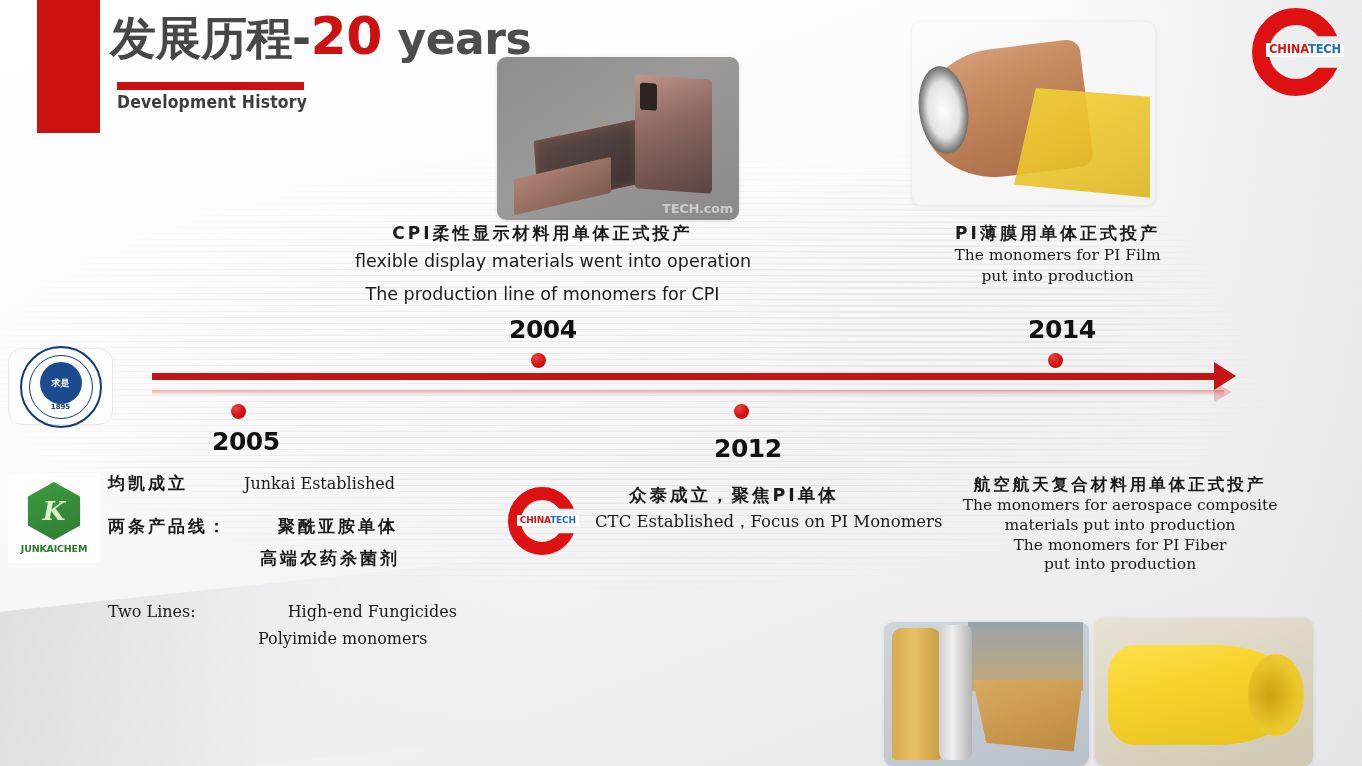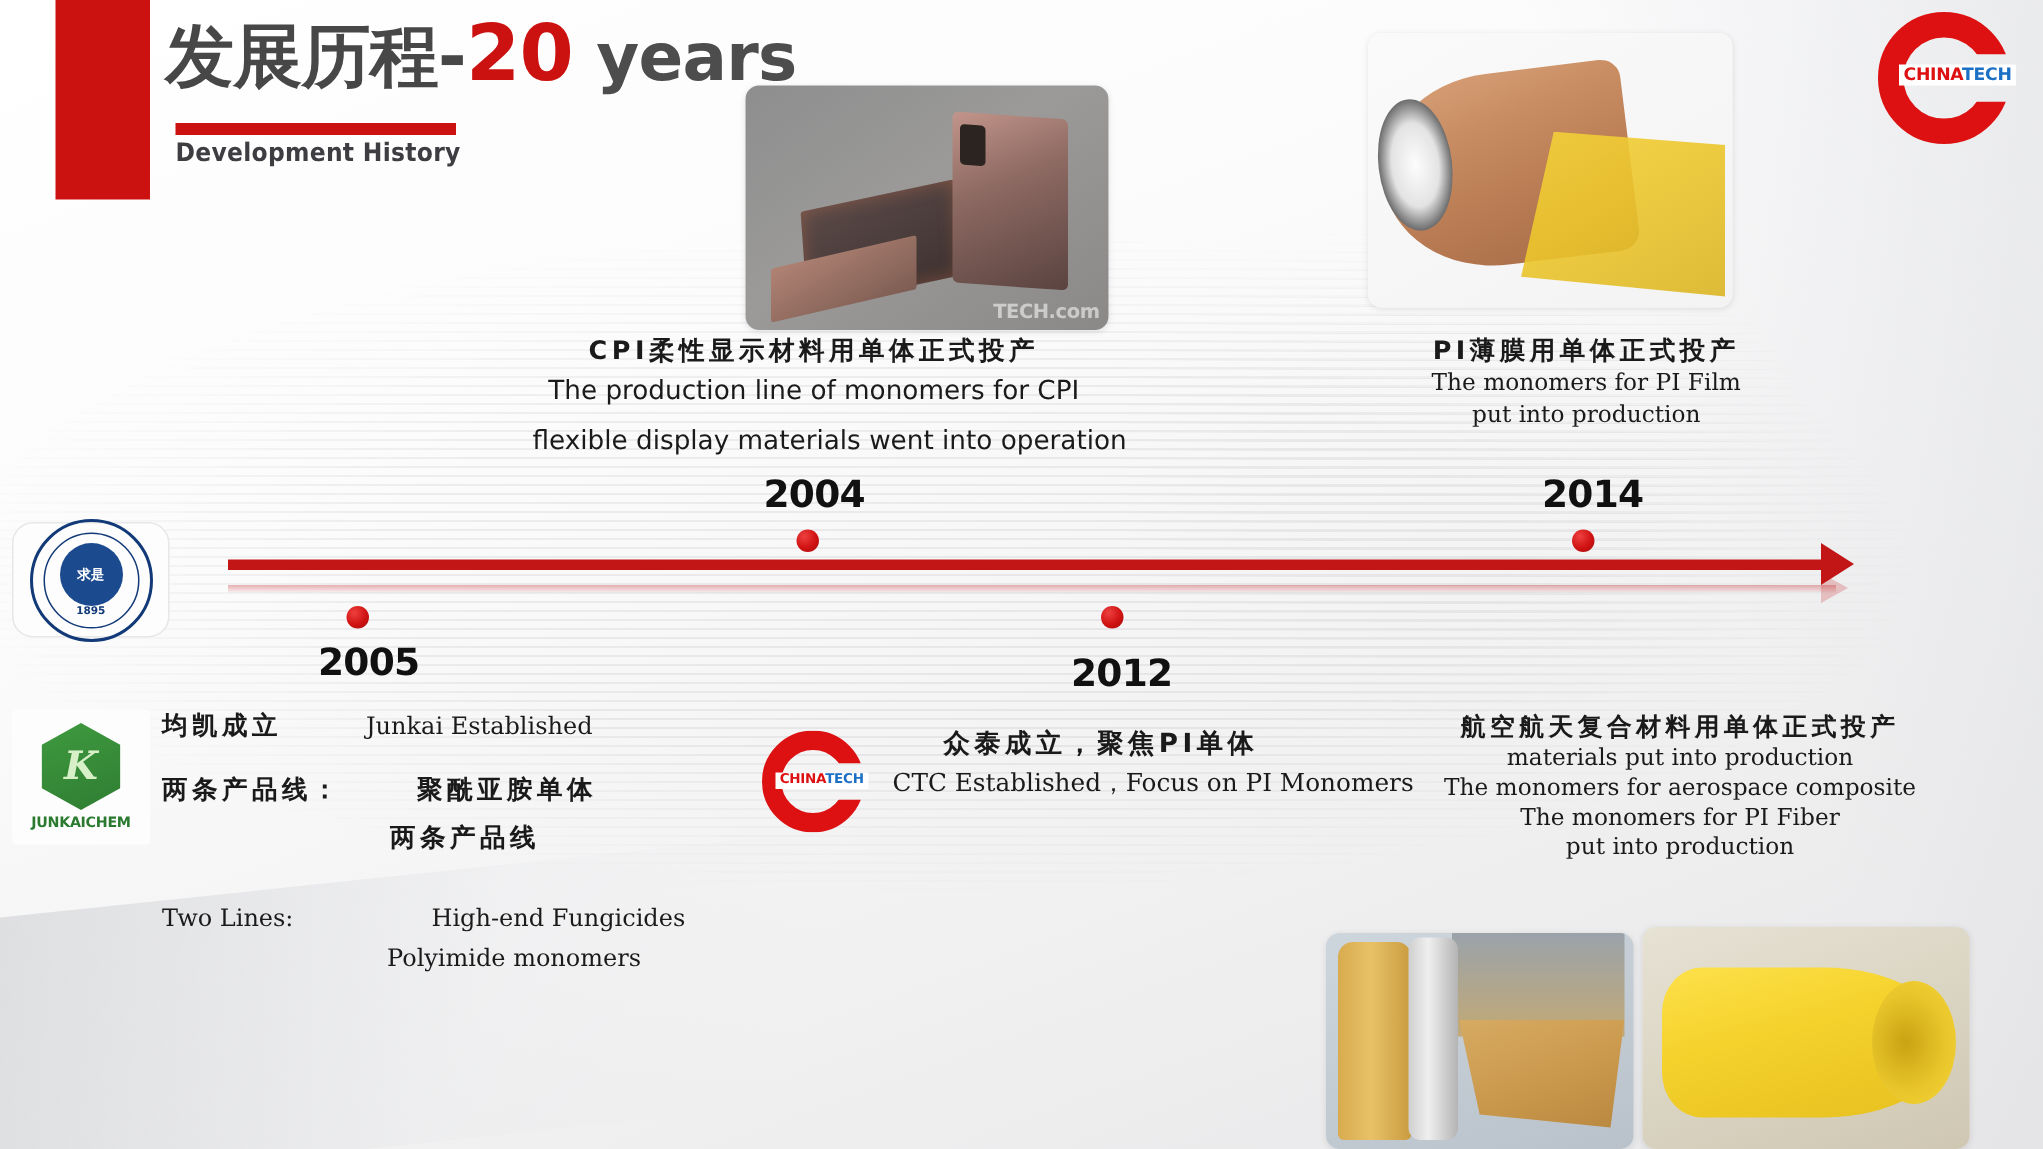--- a/index.html
+++ b/index.html
@@ -394,59 +394,59 @@
   <div class="tl-dot" style="left:734px; top:404px;"></div>
   <div class="tl-dot" style="left:1048px; top:353px;"></div>
 
   <div class="year" style="left:212px; top:427px;">2005</div>
   <div class="year" style="left:509px; top:315px;">2004</div>
   <div class="year" style="left:714px; top:434px;">2012</div>
   <div class="year" style="left:1028px; top:315px;">2014</div>
 
   <div class="ms" id="b2008">
     <div class="ms-cn">CPI柔性显示材料用单体正式投产</div>
+    <div class="ms-en">flexible display materials went into operation</div>
     <div class="ms-en">The production line of monomers for CPI</div>
-    <div class="ms-en">flexible display materials went into operation</div>
   </div>
 
   <div class="ms" id="b2014">
     <div class="ms-cn">PI薄膜用单体正式投产</div>
     <div class="ms-en-serif">The monomers for PI Film</div>
     <div class="ms-en-serif">put into production</div>
   </div>
 
   <div class="ms" id="b2005">
     <div class="row" style="margin-bottom:20px;">
       <span class="ms-cn">均凯成立</span>
       <span class="ms-en-serif" style="margin-left:12px;">Junkai Established</span>
     </div>
     <div class="row">
       <span class="ms-cn">两条产品线：</span>
       <span class="ms-cn" style="margin-left:6px;">聚酰亚胺单体</span>
     </div>
-    <div class="ms-cn" style="margin-top:9px; margin-left:152px;">两条产品线</div>
+    <div class="ms-cn" style="margin-top:9px; margin-left:152px;">高端农药杀菌剂</div>
     <div class="row" style="margin-top:32px;">
       <span class="ms-en-serif">Two Lines:</span>
       <span class="ms-en-serif" style="margin-left:48px;">High-end Fungicides</span>
     </div>
     <div class="ms-en-serif" style="margin-top:8px; margin-left:150px;">Polyimide monomers</div>
   </div>
 
   <div class="ct-logo-small">
     <div class="ct-ring"></div>
     <div class="ct-label">
       <span class="c1">CHINA</span><span class="c2">TECH</span>
     </div>
   </div>
   <div class="ms" id="b2012">
     <div class="ms-cn" style="margin-left:34px;">众泰成立，聚焦PI单体</div>
     <div class="ms-en-serif" style="margin-top:4px;">CTC Established，Focus on PI Monomers</div>
   </div>
 
   <div class="ms" id="baero">
     <div class="ms-cn">航空航天复合材料用单体正式投产</div>
+    <div class="ms-en-serif">The monomers for aerospace composite</div>
     <div class="ms-en-serif">materials put into production</div>
-    <div class="ms-en-serif">The monomers for aerospace composite</div>
     <div class="ms-en-serif">The monomers for PI Fiber</div>
     <div class="ms-en-serif">put into production</div>
   </div>
 
 </div>
 
 </body></html>

